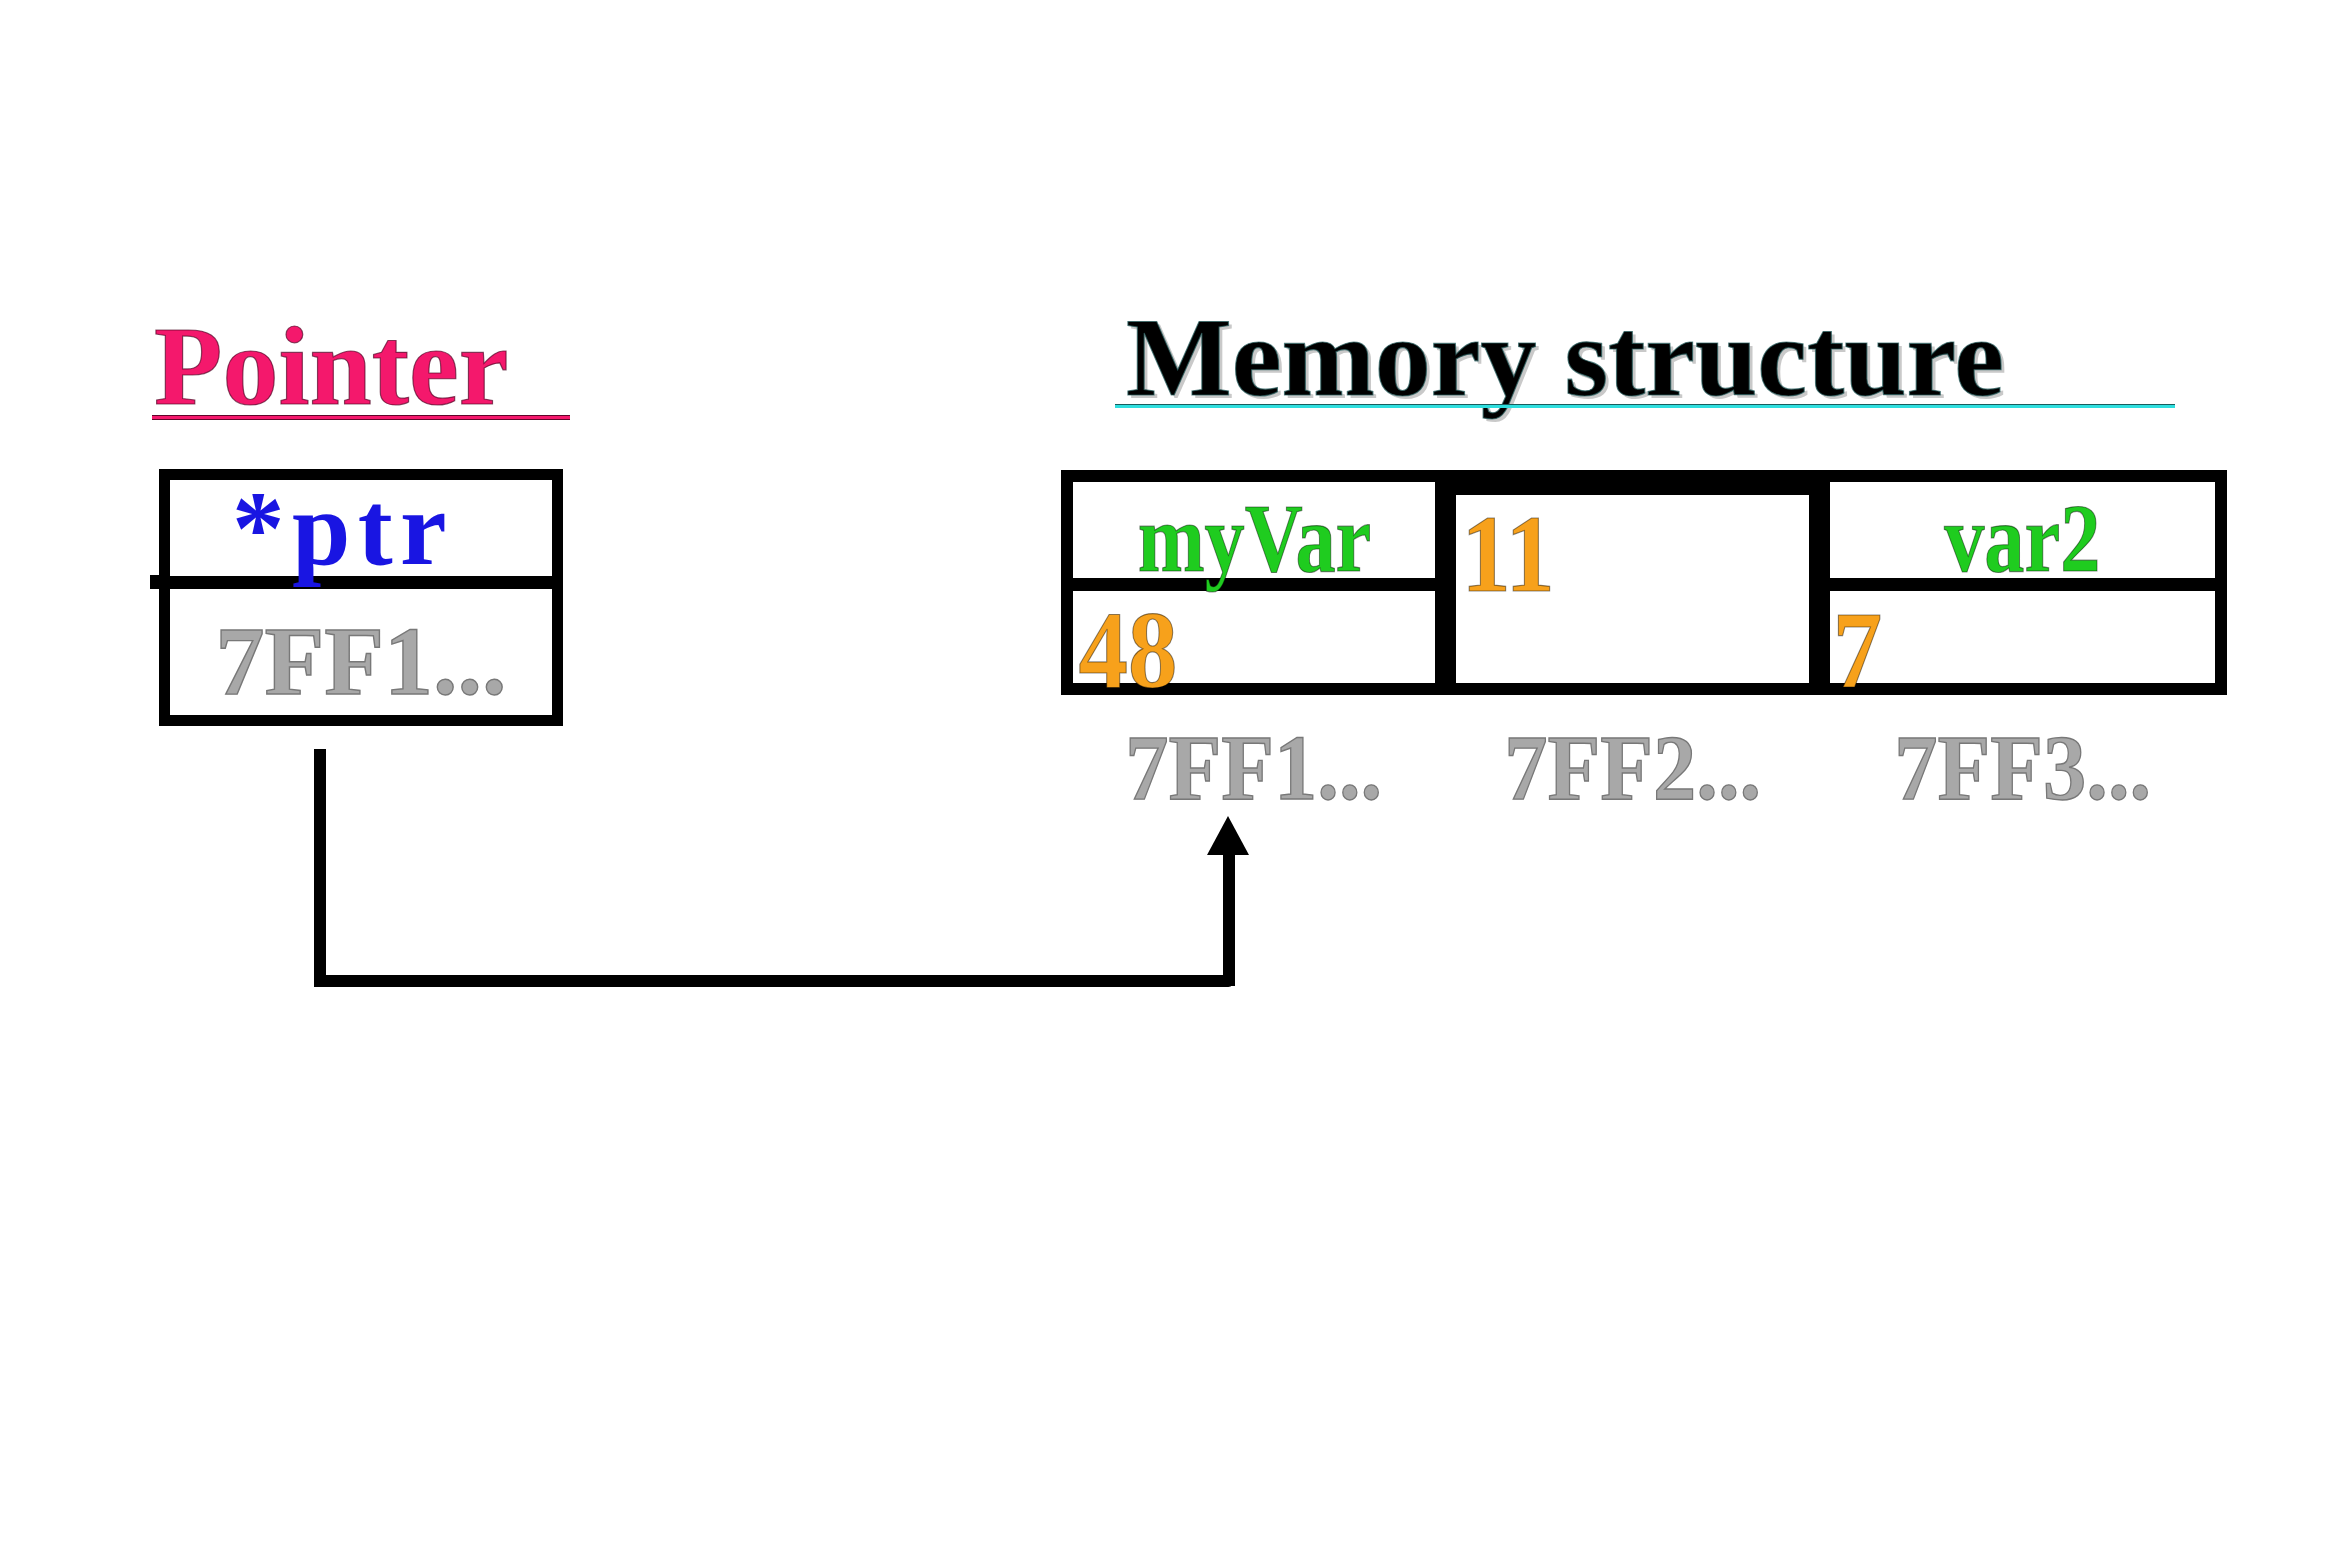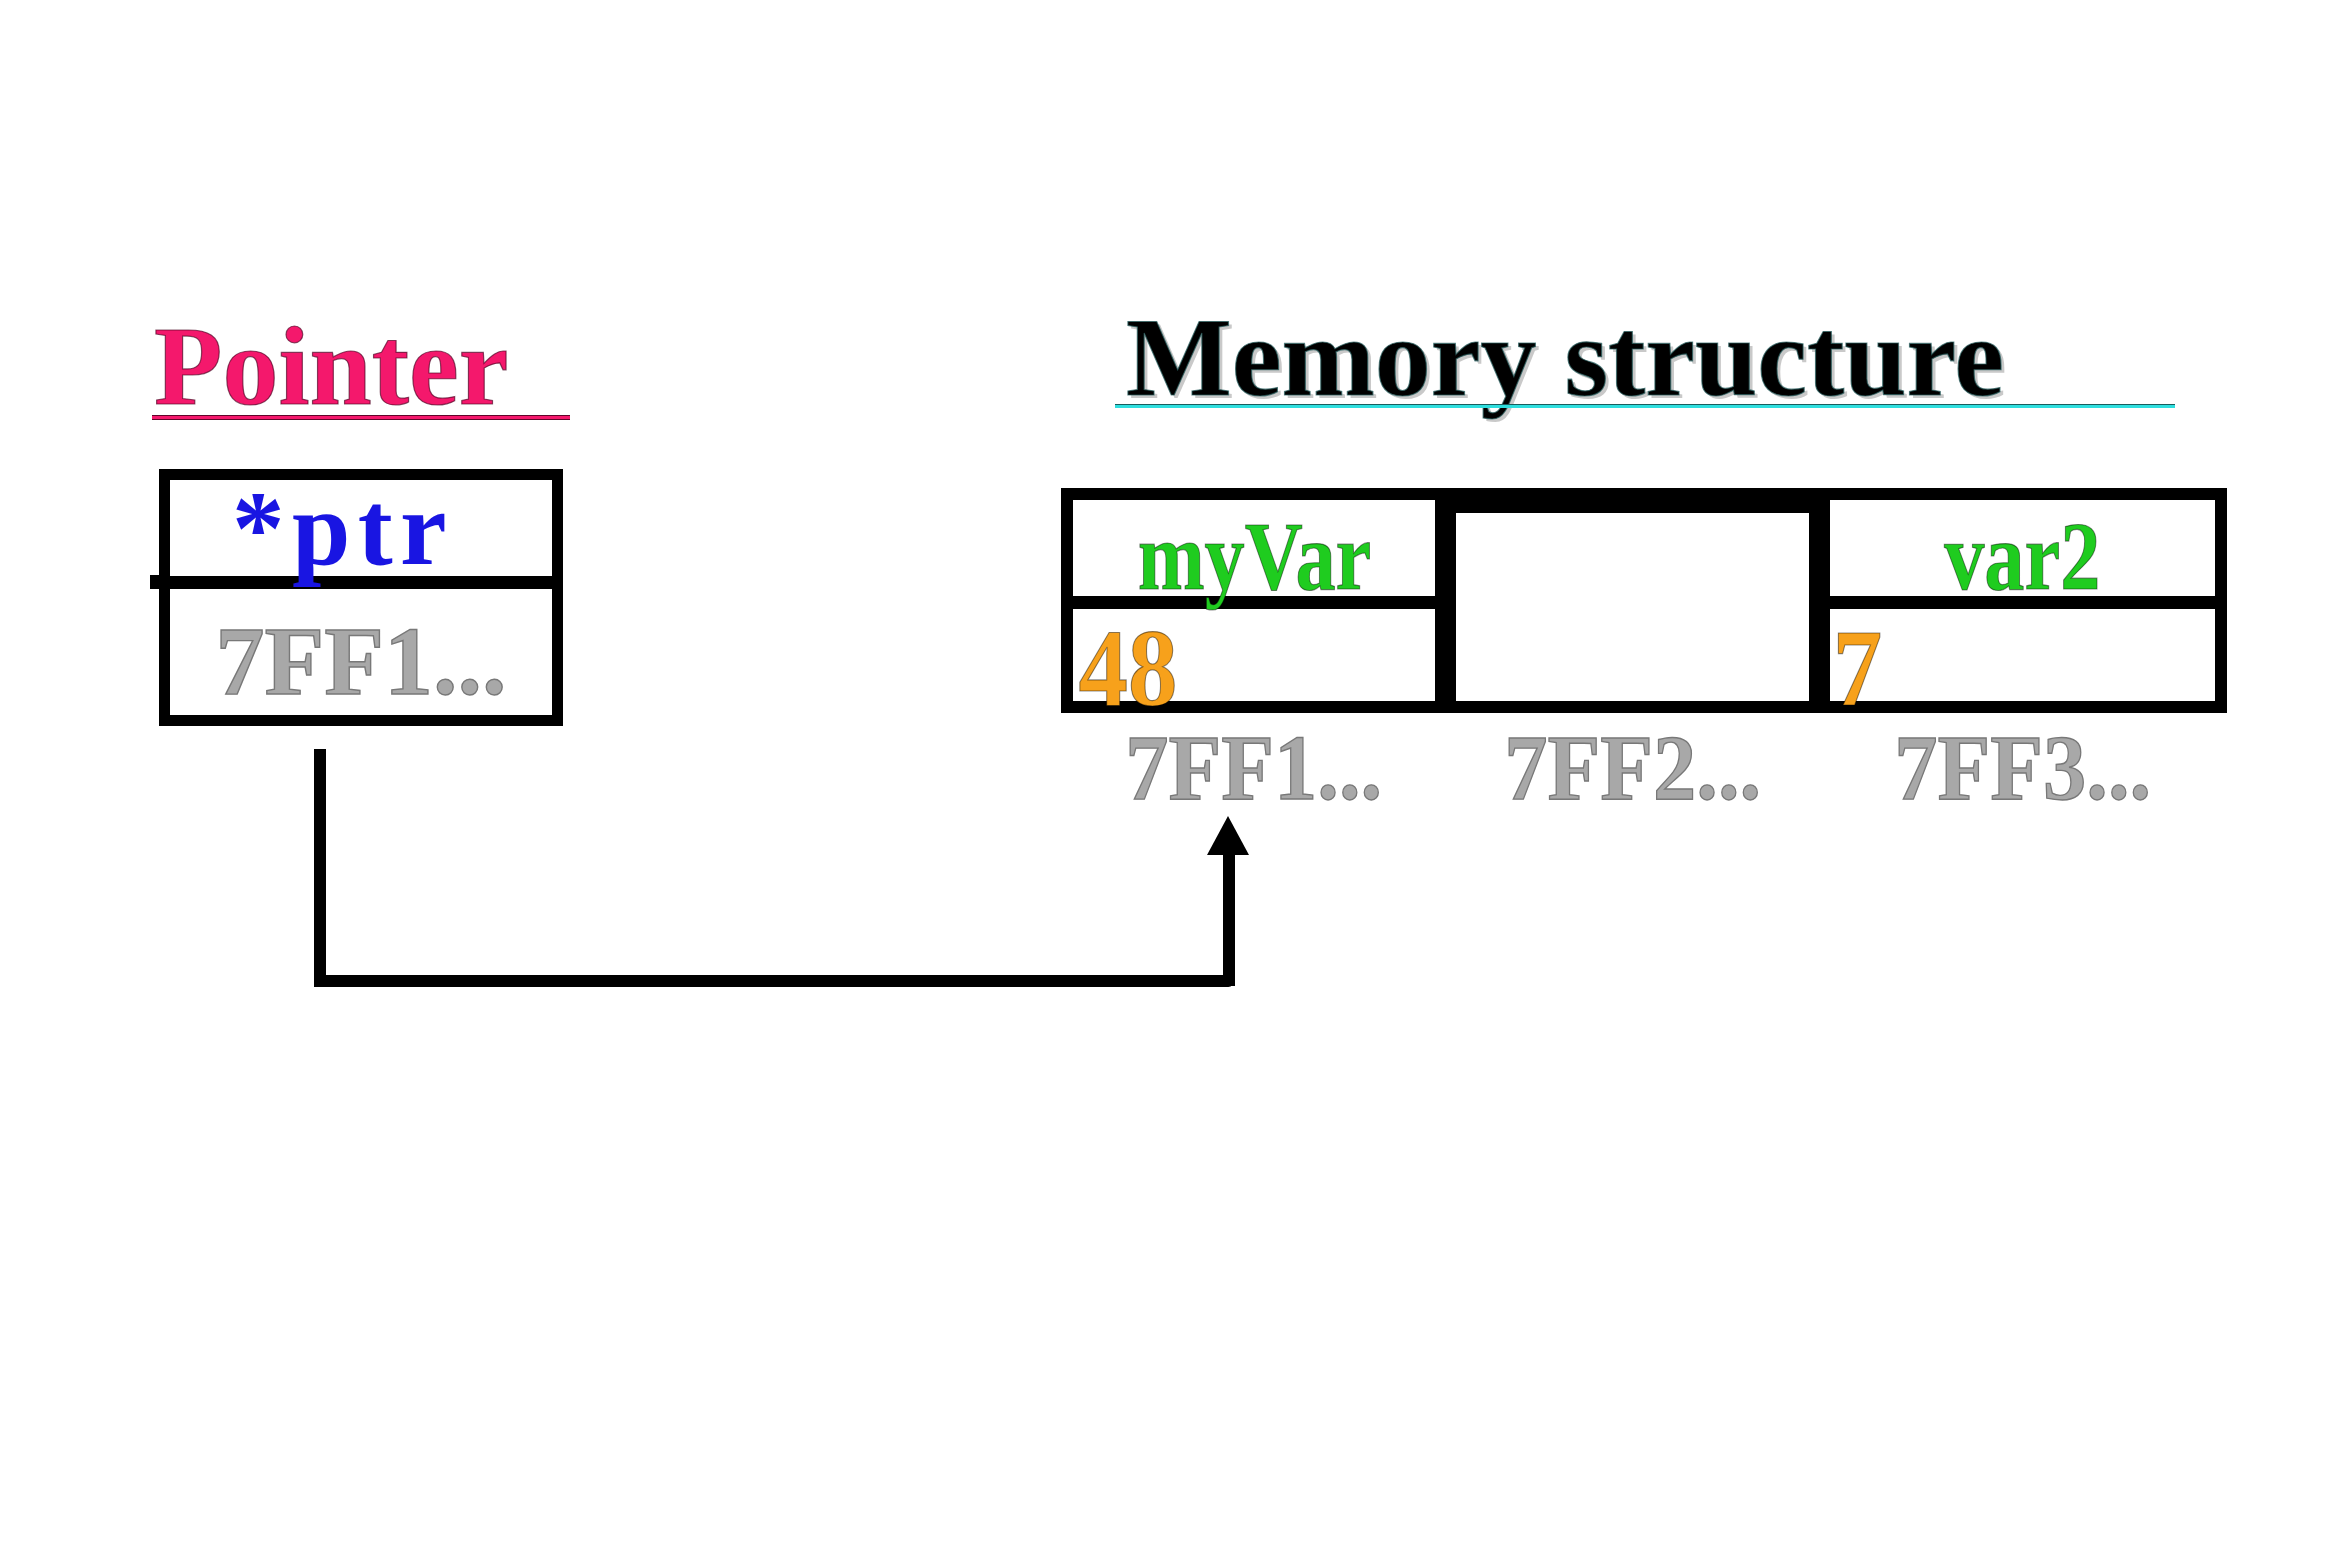--- a/index.html
+++ b/index.html
@@ -35,21 +35,21 @@
   .arrow-head{position:absolute;left:1207px;top:816px;width:0;height:0;
               border-left:21.5px solid transparent;border-right:21.5px solid transparent;
               border-bottom:39px solid #000;}
 
   
   .memory-title{position:absolute;left:1126px;top:301px;font-size:112px;color:#000000;
                 -webkit-text-stroke:1.2px rgba(40,95,95,0.7);
                 text-shadow:3.3px 3.3px 0 rgba(100,100,100,0.35);}
   .memory-underline{position:absolute;left:1115px;top:404px;width:1060px;height:3.3px;background:#2EDEDE;
                 border-top:1.4px solid rgba(20,70,70,0.85);}
-  .memory-table{position:absolute;left:1061px;top:488px;width:1166px;height:225px;
+  .memory-table{position:absolute;left:1061px;top:470px;width:1166px;height:225px;
                 box-sizing:border-box;border:12px solid #000;background:#000;
                 display:grid;grid-template-columns:362px 353px 385px;column-gap:21px;}
   .mem-cell{background:#fff;display:flex;flex-direction:column;overflow:visible;}
   .mem-name{height:96px;display:flex;align-items:center;justify-content:center;overflow:visible;}
   .mem-band{height:13px;background:#000;}
   .mem-value{height:92px;display:flex;align-items:center;overflow:visible;}
   .mem-name .txt{position:relative;top:7.5px;z-index:3;font-size:98px;color:#1FCC1F;}
   .mem-name .cx{transform:scaleX(0.82);}
   .mem-value .txt{position:relative;top:13px;font-size:110px;color:#F7A11B;}
   .mem-value .cx{transform:scaleX(0.9);}
@@ -93,20 +93,23 @@
       <div class="mem-name">
         <span class="txt stroke"><span class="cx">myVar</span></span>
       </div>
       <div class="mem-band"></div>
       <div class="mem-value">
         <span class="txt stroke"><span class="cx">48</span></span>
       </div>
     </div>
     <div class="mem-cell">
       <div class="mem-band"></div>
+      <div class="mem-value">
+        <span class="txt stroke"><span class="cx">11</span></span>
+      </div>
     </div>
     <div class="mem-cell">
       <div class="mem-name">
         <span class="txt stroke"><span class="cx">var2</span></span>
       </div>
       <div class="mem-band"></div>
       <div class="mem-value">
         <span class="txt stroke"><span class="cx">7</span></span>
       </div>
     </div>

